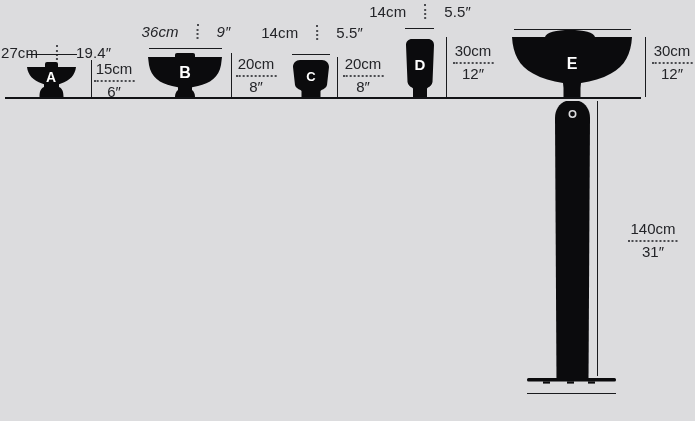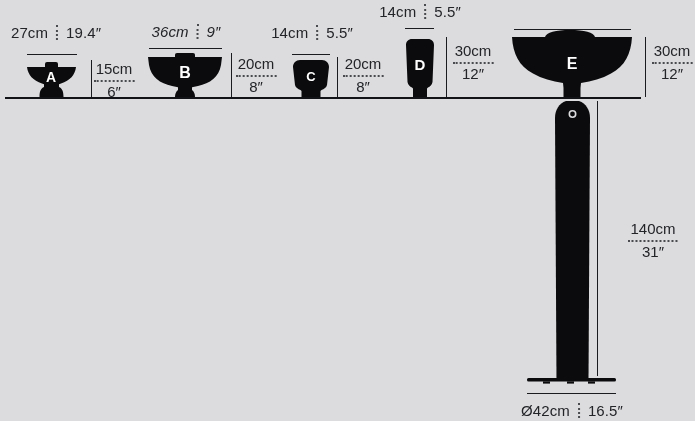--- a/index.html
+++ b/index.html
@@ -3,21 +3,21 @@
 <meta charset="utf-8">
 <style>
   html,body { margin:0; padding:0; background:#dcdcde; }
   .canvas {
     position:relative; width:695px; height:421px; background:#dcdcde;
     font-family:"Liberation Sans", sans-serif; color:#232428; overflow:hidden;
   }
   
   .hlabel {
     position:absolute; transform:translateX(-50%);
-    display:flex; align-items:center; gap:8px;
+    display:flex; align-items:center; gap:18px;
     font-size:15px; white-space:nowrap; letter-spacing:0.1px;
   }
   .sep { display:inline-block; height:15px; width:0; border-left:2px dotted #4a4b4f; }
   
   .vstack {
     position:absolute; transform:translateX(-50%);
     text-align:center; font-size:15px; line-height:1.1; white-space:nowrap;
   }
   .vstack .cm { display:inline-block; padding:0 2px 2px 2px; border-bottom:2px dotted #4a4b4f; }
   .vstack .in { display:block; padding-top:2px; }
@@ -28,21 +28,21 @@
   .letter {
     position:absolute; transform:translate(-50%,-50%);
     color:#ffffff; font-weight:bold;
   }
 </style>
 </head>
 <body>
 
 <div class="canvas">
 
-  <div class="hlabel" style="left:56px; top:24px;">
+  <div class="hlabel" style="left:56px; top:44px;">
     <span>27cm</span>
     <span class="sep"></span>
     <span>19.4″</span>
   </div>
   <div class="hlabel" style="left:186px; top:23px;font-style:italic;">
     <span>36cm</span>
     <span class="sep"></span>
     <span>9″</span>
   </div>
   <div class="hlabel" style="left:312px; top:24px;">
@@ -144,19 +144,14 @@
   </div>
   <div class="vstack" style="left:672px; top:43px;">
     <span class="cm">30cm</span>
     <span class="in">12″</span>
   </div>
   <div class="vstack" style="left:625px; top:221px;margin-left:28px;">
     <span class="cm">140cm</span>
     <span class="in">31″</span>
   </div>
 
-  <div class="hlabel" style="left:572px; top:402px;">
-    <span>Ø42cm</span>
-    <span class="sep"></span>
-    <span>16.5″</span>
-  </div>
 
 </div>
 
 </body></html>

